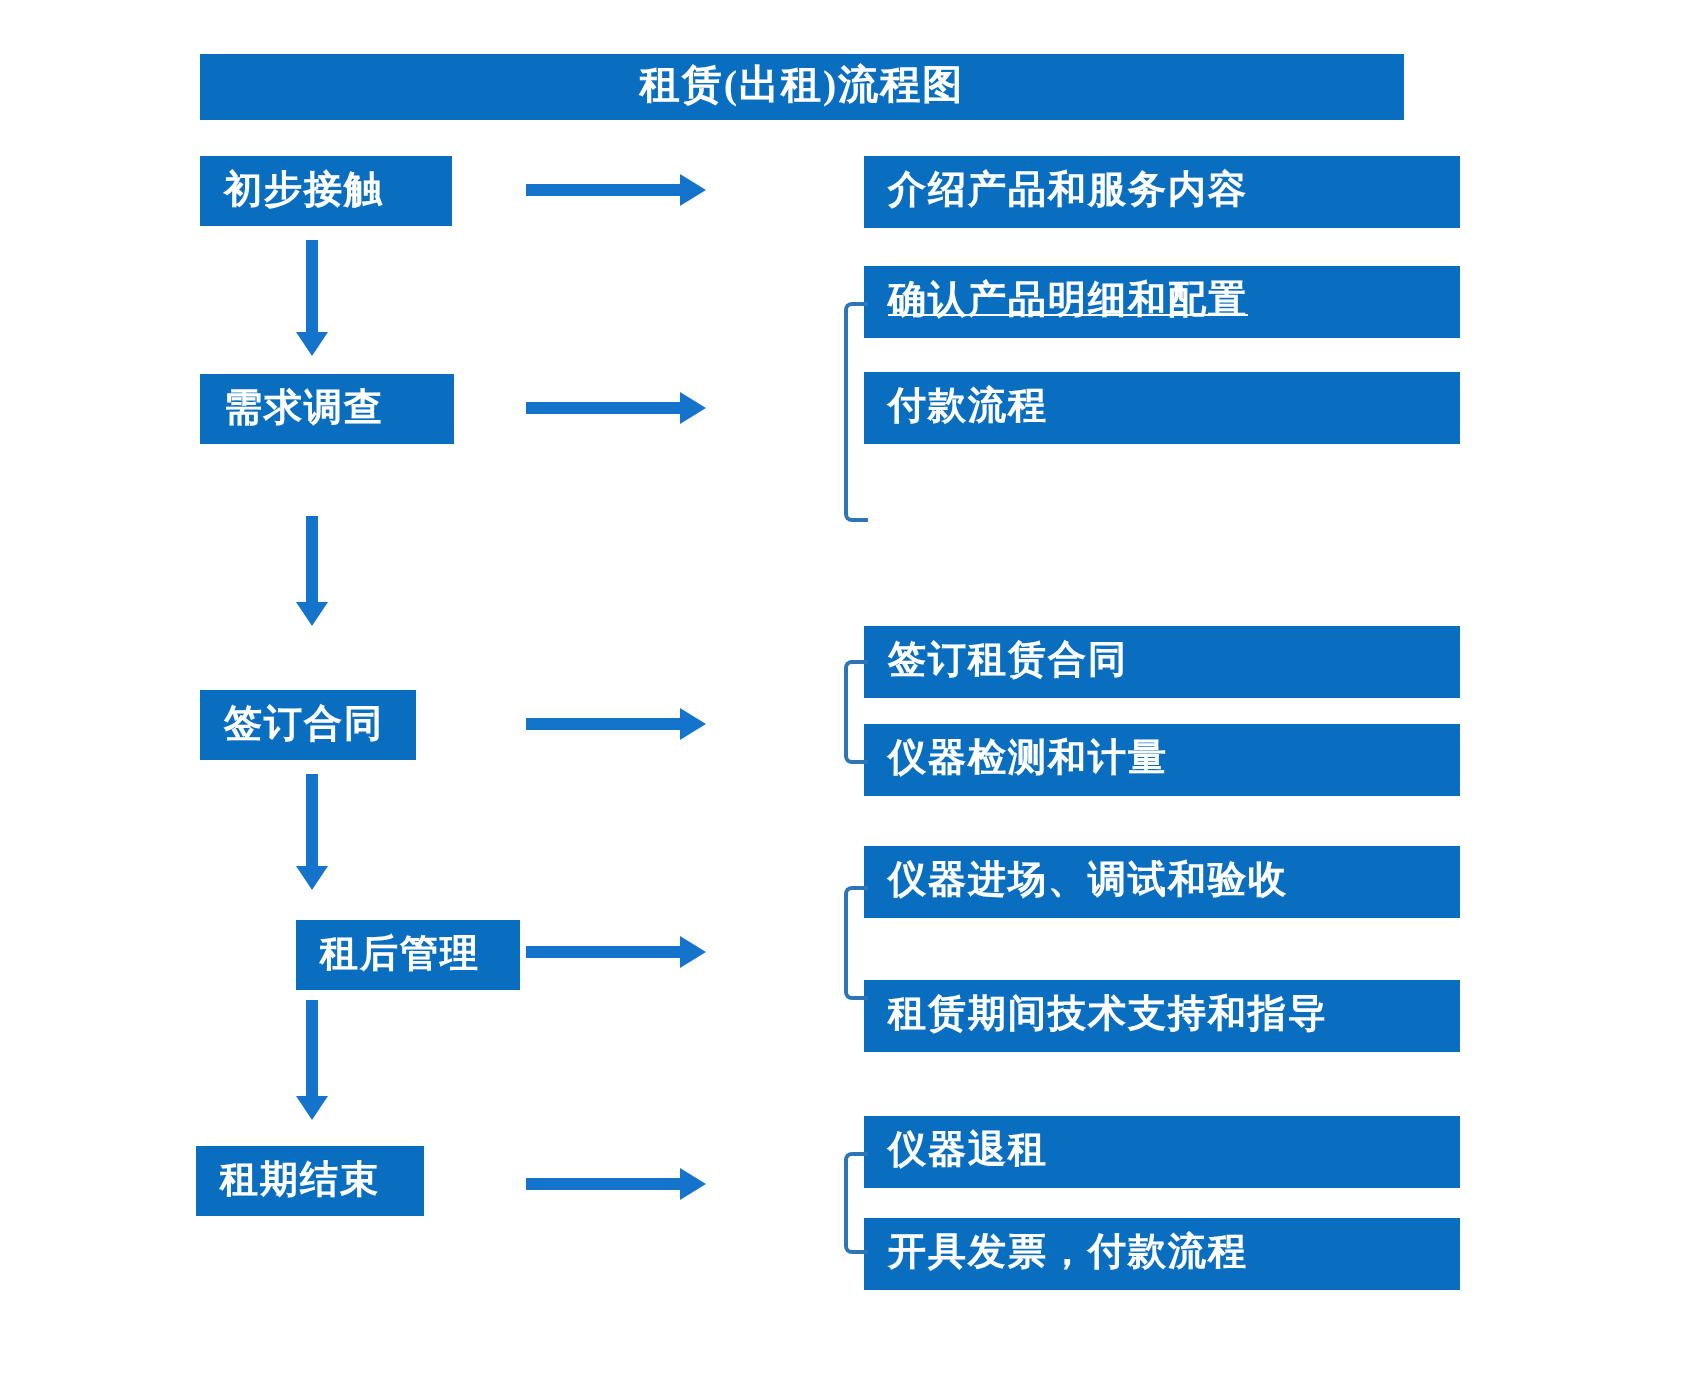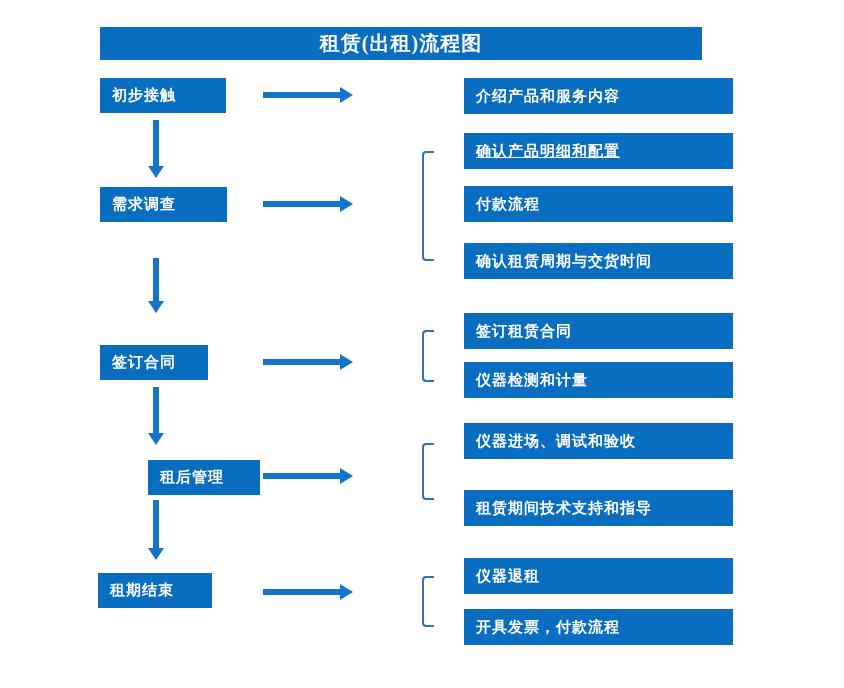--- a/index.html
+++ b/index.html
@@ -20,28 +20,28 @@
     color: #ffffff;
     font-size: 20px;
     line-height: 33px;
     text-align: center;
     letter-spacing: 1px;
   }
   .box {
     position: absolute;
     background: #0a6ec0;
     color: #ffffff;
-    font-size: 15px;
+    font-size: 19px;
     box-sizing: border-box;
     padding-left: 12px;
     white-space: nowrap;
     letter-spacing: 1px;
   }
   .box.left  { height: 35px; line-height: 35px; }
-  .box.right { left: 464px; width: 269px; height: 36px; line-height: 36px; }
+  .box.right { left: 432px; width: 298px; height: 36px; line-height: 36px; }
   .harrow { position: absolute; left: 263px; width: 90px; height: 16px; }
   .harrow .shaft {
     position: absolute; left: 0; top: 5px;
     width: 77px; height: 6px; background: #1474cc;
   }
   .harrow .head {
     position: absolute; left: 77px; top: 0;
     width: 0; height: 0;
     border-left: 13px solid #1474cc;
     border-top: 8px solid transparent;
@@ -78,21 +78,20 @@
 
   <div class="box left" style="left:100px; top:78px;  width:126px;">初步接触</div>
   <div class="box left" style="left:100px; top:187px; width:127px;">需求调查</div>
   <div class="box left" style="left:100px; top:345px; width:108px;">签订合同</div>
   <div class="box left" style="left:100px; top:460px; width:112px;margin-left:48px;">租后管理</div>
   <div class="box left" style="left:98px;  top:573px; width:114px;padding-left:12px;">租期结束</div>
 
   <div class="box right" style="top:78px;">介绍产品和服务内容</div>
   <div class="box right" style="top:133px;text-decoration:underline;">确认产品明细和配置</div>
   <div class="box right" style="top:186px;">付款流程</div>
-  <div class="box right" style="top:243px;">确认租赁周期与交货时间</div>
   <div class="box right" style="top:313px;">签订租赁合同</div>
   <div class="box right" style="top:362px;">仪器检测和计量</div>
   <div class="box right" style="top:423px;">仪器进场、调试和验收</div>
   <div class="box right" style="top:490px;">租赁期间技术支持和指导</div>
   <div class="box right" style="top:558px;">仪器退租</div>
   <div class="box right" style="top:609px;">开具发票，付款流程</div>
 
   <div class="harrow" style="top:87px;">
       <div class="shaft"></div>
       <div class="head"></div>

